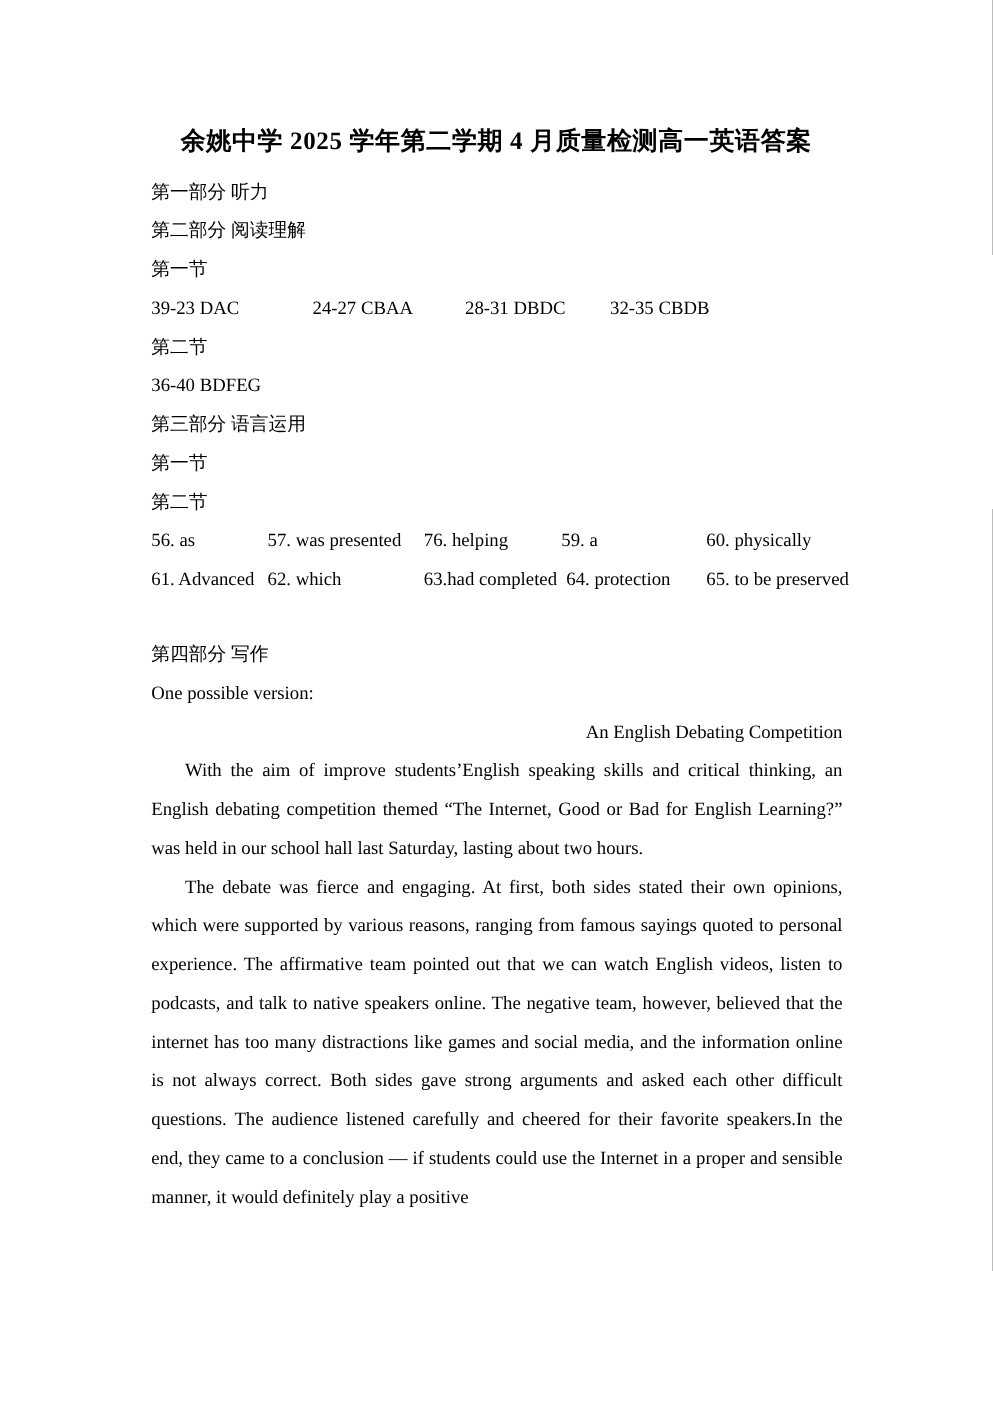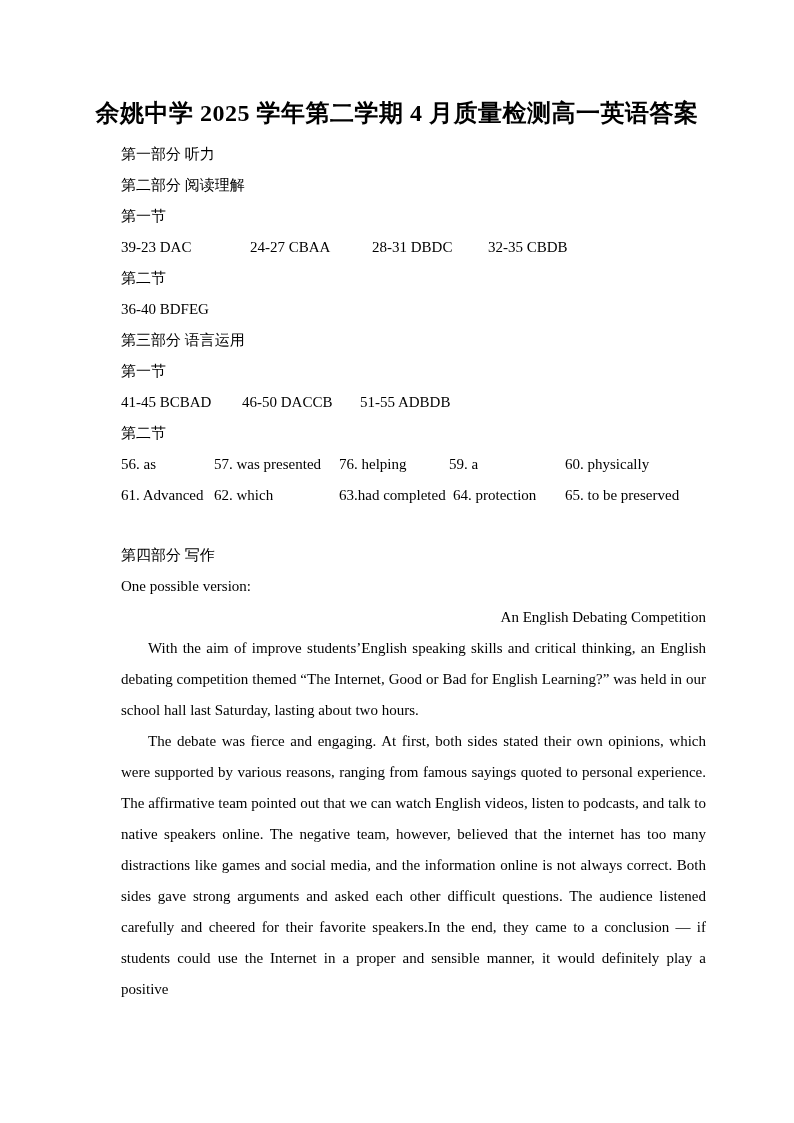--- a/index.html
+++ b/index.html
@@ -15,28 +15,28 @@
     background: #ffffff;
     color: #000000;
     font-family: "Liberation Serif", serif;
     font-size: 15px;
     overflow: hidden;
   }
   .doc-title {
     margin: 0;
     padding-top: 100px;
     text-align: center;
-    font-size: 24px;
+    font-size: 20px;
     font-weight: 700;
     line-height: 27px;
     letter-spacing: 0.5px;
   }
   .content {
     padding-left: 121px;
-    padding-right: 88px;
+    padding-right: 120px;
   }
   .line {
     height: 31px;
     line-height: 31px;
     white-space: nowrap;
   }
   .first-heading { margin-top: 12px; }
   .gap-above { margin-top: 29px; }
   .answer-row { position: relative; }
   .answer-row span {
@@ -77,25 +77,20 @@
       <span style="left:251px">28-31 DBDC</span>
       <span style="left:367px">32-35 CBDB</span>
     </div>
     <div class="line">第二节</div>
     <div class="line answer-row">
       <span style="left:0">36-40 BDFEG</span>
     </div>
 
     <div class="line">第三部分 语言运用</div>
     <div class="line">第一节</div>
-    <div class="line answer-row">
-      <span style="left:0">41-45 BCBAD</span>
-      <span style="left:121px">46-50 DACCB</span>
-      <span style="left:239px">51-55 ADBDB</span>
-    </div>
     <div class="line">第二节</div>
     <div class="line answer-row">
       <span style="left:0">56. as</span>
       <span style="left:93px">57. was presented</span>
       <span style="left:218px">76. helping</span>
       <span style="left:328px">59. a</span>
       <span style="left:444px">60. physically</span>
     </div>
     <div class="line answer-row">
       <span style="left:0">61. Advanced</span>

